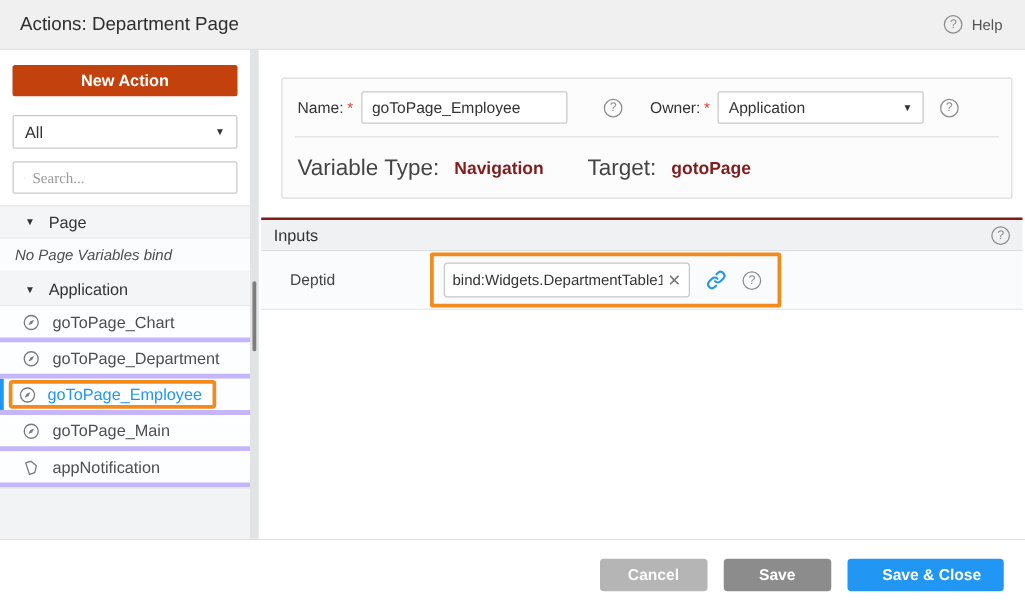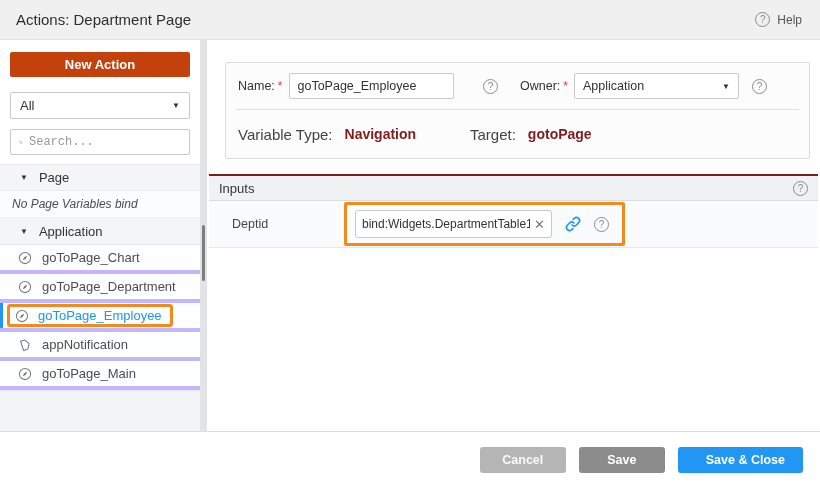--- a/index.html
+++ b/index.html
@@ -25,21 +25,21 @@
   .btn-new { margin:12px 10px 4px 10px; height:25px; background:#c2410c; color:#fff; border:none;
              font-family:"Liberation Sans", sans-serif; font-size:13px; font-weight:bold;
              border-radius:2px; cursor:pointer; }
   .sb-select { margin:11px 10px 0 10px; height:27px; border:1px solid #c9c9c9; border-radius:2px;
                background:#fff; display:flex; align-items:center; padding:0 9px; font-size:13px;
                color:#333; cursor:pointer; }
   .sb-select .caret { margin-left:auto; }
   .caret { font-size:8px; color:#333; }
   .sb-search { margin:10px 10px 0 10px; height:26px; border:1px solid #c9c9c9; border-radius:2px;
                background:#fff; display:flex; align-items:center; padding:0 8px; gap:6px; }
-  .sb-search input { border:none; outline:none; flex:1; font-family:Liberation Mono, monospace;
+  .sb-search input { border:none; outline:none; flex:1; font-family:Liberation Serif, serif;
                      font-size:12px; color:#000000; background:transparent; }
   .sb-search input::placeholder { color:#999; }
 
   .sect { margin-top:9px; height:27px; background:#f4f5f6; border-top:1px solid #e9e9e9;
           border-bottom:1px solid #e9e9e9; display:flex; align-items:center; gap:11px;
           padding-left:20px; font-size:13px; color:#333; cursor:pointer; }
   .sect + .sect, .empty + .sect { margin-top:0; border-top:none; }
   .empty { height:27px; background:#fbfcfd; display:flex; align-items:center; padding-left:12px;
            font-size:12px; font-style:italic; color:#4d4d4d; border-bottom:1px solid #efefef; }
 
@@ -65,21 +65,21 @@
   .flabel { font-size:12.5px; color:#333; }
   .req { color:#e53935; font-size:12px; margin:0 6px 0 3px; }
   .tinput { width:165px; height:26px; border:1px solid #c9c9c9; border-radius:2px; padding:0 8px;
             font-family:"Liberation Sans", sans-serif; font-size:12.5px; color:#333; background:#fff; }
   .card .qicon { margin-left:13px; }
   .fselect { width:165px; height:26px; border:1px solid #c9c9c9; border-radius:2px; background:#fff;
              display:flex; align-items:center; padding:0 8px; font-size:12.5px; color:#333; cursor:pointer; }
   .fselect .caret { margin-left:auto; }
   .cdiv { height:1px; background:#e0e0e0; margin:0 10px; }
   .crow2 { height:48px; display:flex; align-items:center; padding:0 12px; }
-  .kv-label { font-size:15px; color:#444; margin-right:12px; }
+  .kv-label { font-size:18px; color:#444; margin-right:12px; }
   .kv-value { font-size:14px; font-weight:bold; color:#7f1d1d; }
 
   
   .tabs { margin-top:12px; height:26px; background:#ebecec; display:flex; padding-left:26px; }
   .tab { height:26px; display:flex; align-items:center; padding:0 19px; font-size:12.5px; color:#666; cursor:pointer; }
   .tab.active { background:#fff; border-top:3px solid #2196f3; color:#333; padding:0 13px; }
 
   
   .panel { margin:15px 2px 0 2px; }
   .phead { height:27px; background:#f0f1f2; border-top:2px solid #7f1d1d; border-bottom:1px solid #dddddd;
@@ -170,31 +170,31 @@
           <svg width="14" height="14" viewBox="0 0 16 16">
             <circle cx="8" cy="8" r="6.4" fill="none" stroke="#7b7b7b" stroke-width="1.2"></circle>
             <path d="M10.6 5.4 L7.2 6.8 L5.4 10.6 L8.8 9.2 Z" fill="#7b7b7b"></path>
           </svg>
           <span>goToPage_Employee</span>
         </span>
       </div>
 
       <div class="item">
         <svg width="14" height="14" viewBox="0 0 16 16">
-          <path d="M4.5 2.5 h5 l3.5 5.5 -3.5 5.5 h-5 z" fill="none" stroke="#7b7b7b" stroke-width="1.2" transform="rotate(-18 8 8)"></path>
-        </svg>
-        <span>appNotification</span>
-      </div>
-
-      <div class="item">
-        <svg width="14" height="14" viewBox="0 0 16 16">
           <circle cx="8" cy="8" r="6.4" fill="none" stroke="#7b7b7b" stroke-width="1.2"></circle>
           <path d="M10.6 5.4 L7.2 6.8 L5.4 10.6 L8.8 9.2 Z" fill="#7b7b7b"></path>
         </svg>
         <span>goToPage_Main</span>
+      </div>
+
+      <div class="item">
+        <svg width="14" height="14" viewBox="0 0 16 16">
+          <path d="M4.5 2.5 h5 l3.5 5.5 -3.5 5.5 h-5 z" fill="none" stroke="#7b7b7b" stroke-width="1.2" transform="rotate(-18 8 8)"></path>
+        </svg>
+        <span>appNotification</span>
       </div>
 
       <div class="sb-fill"></div>
     </div>
 
     <div class="vdiv">
       <div class="thumb"></div>
     </div>
 
     <div class="mn">

